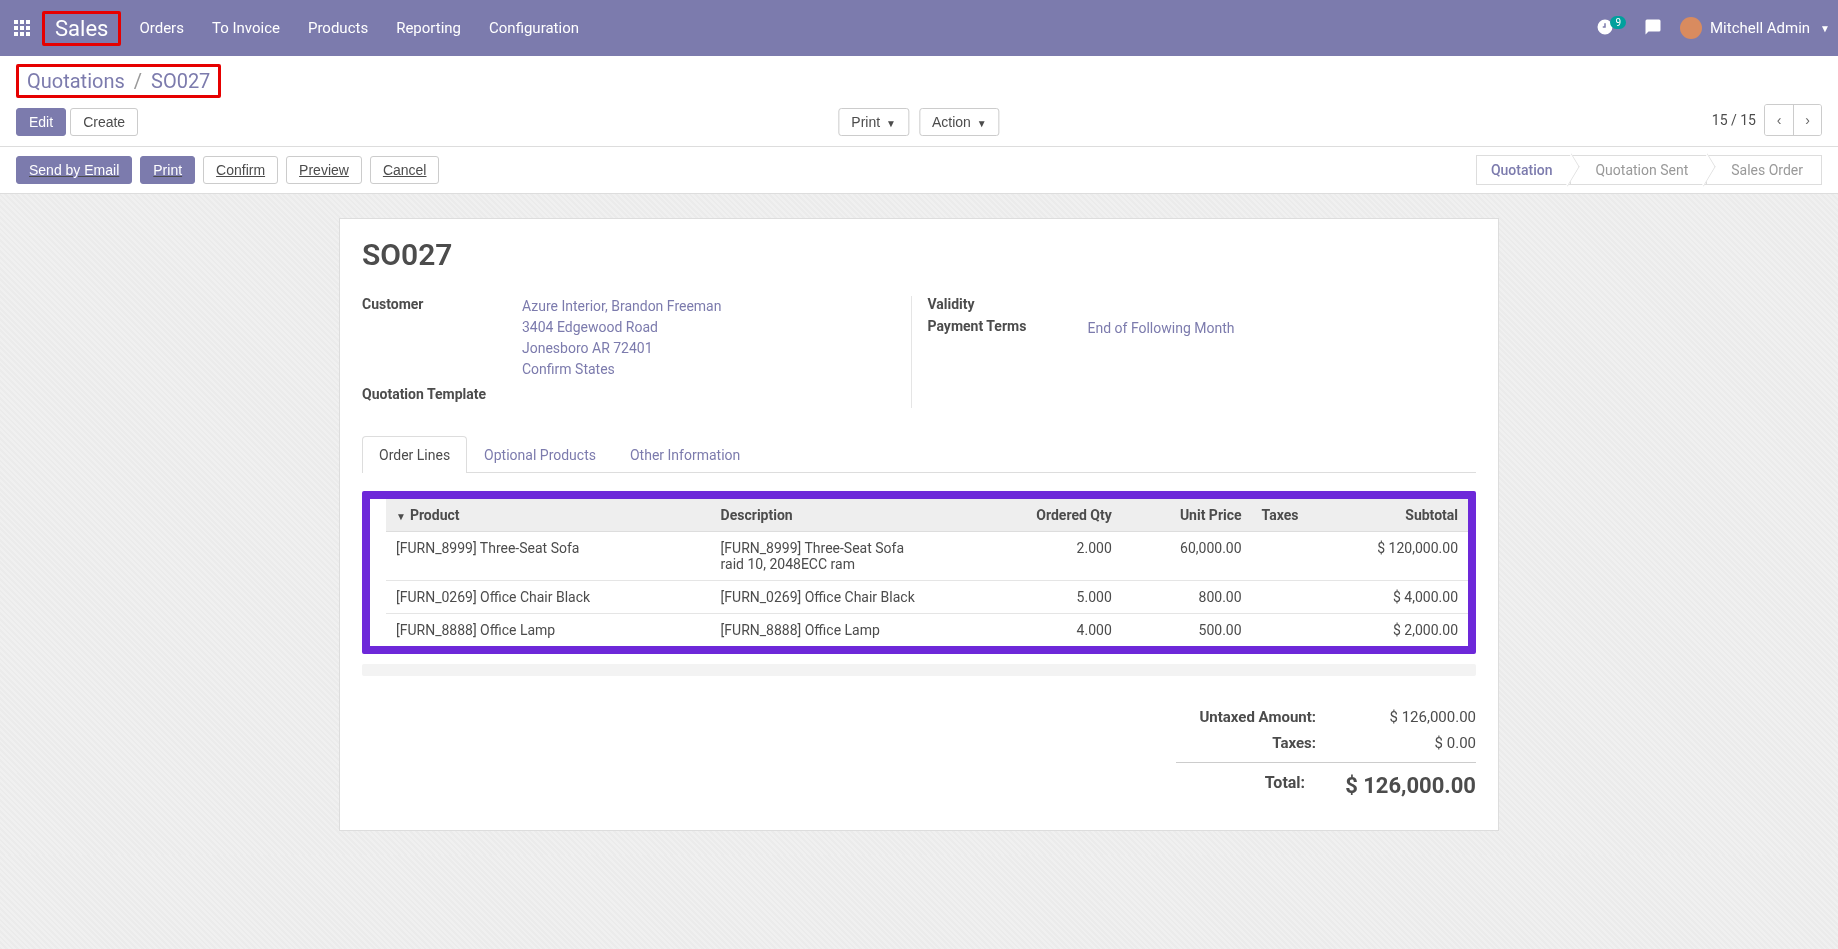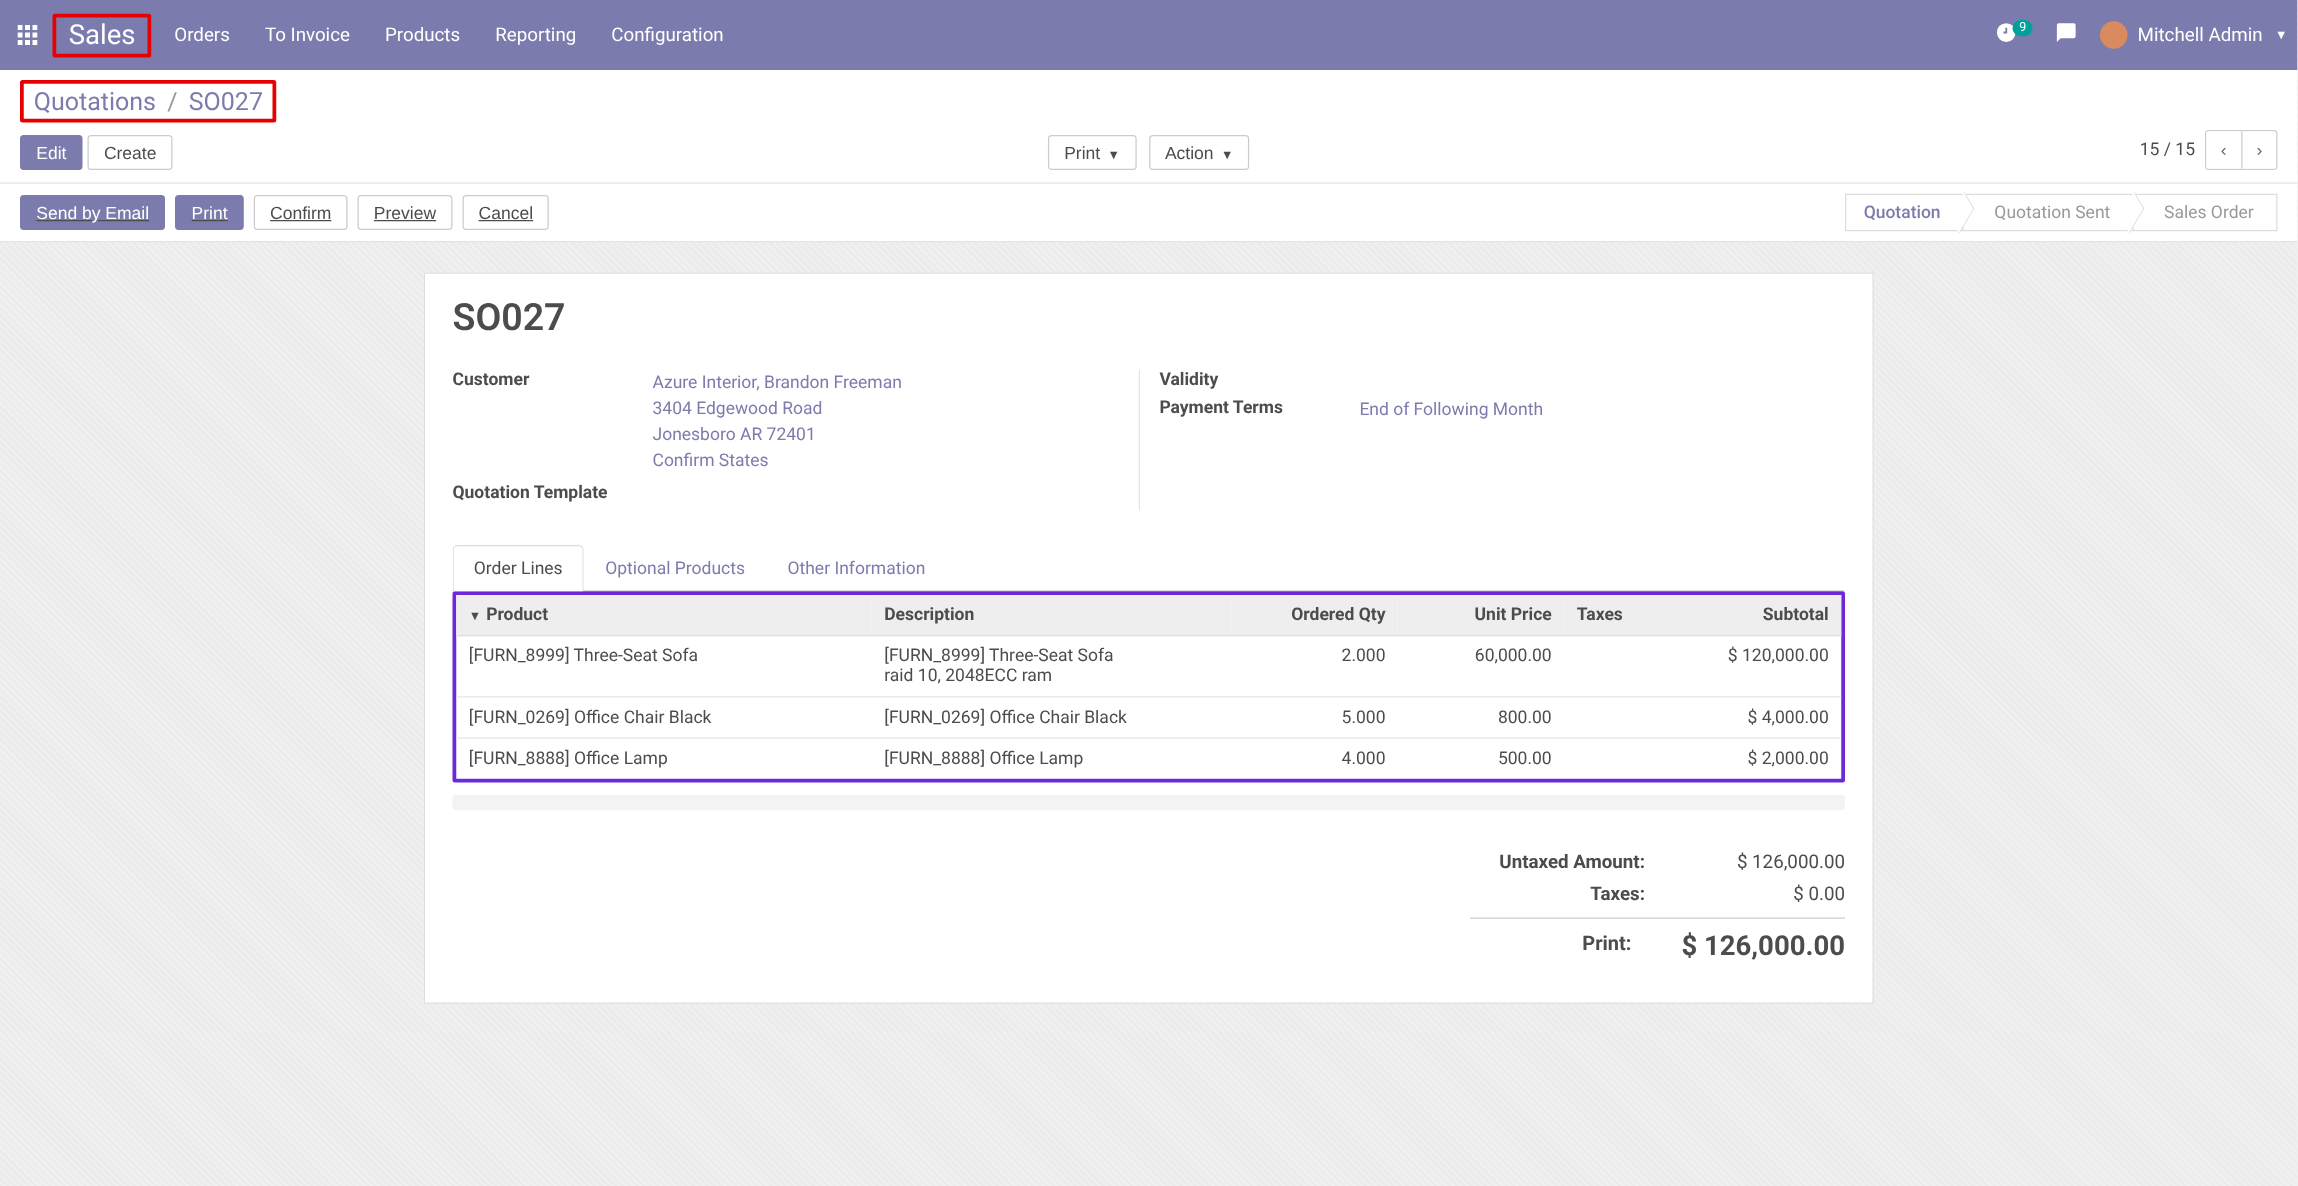--- a/index.html
+++ b/index.html
@@ -96,21 +96,21 @@
 .form-col { flex:1; }
 .form-row { display:flex; margin-bottom:6px; align-items:flex-start;}
 .form-label { width:160px; font-weight:700; color:#4c4c4c; font-size:14px; flex-shrink:0;}
 .form-value { color:#7c7bad; font-size:14px; line-height:1.5; }
 .vdivider { border-left:1px solid #e5e5e5; padding-left:16px;}
 
 .tabs { display:flex; border-bottom:1px solid #ddd; }
 .tab { padding:10px 16px; font-size:14px; color:#7c7bad; cursor:pointer; border:1px solid transparent; border-bottom:none; margin-bottom:-1px; border-radius:4px 4px 0 0;}
 .tab.active { color:#4c4c4c; border-color:#ddd; background:#fff;}
 
-.table-wrap { border:3px solid #6d28d9; border-radius:2px; margin-top:0;}
+.table-wrap { border:8px solid #6d28d9; border-radius:2px; margin-top:18px;padding-left:16px;}
 table { width:100%; border-collapse:collapse; font-size:14px;}
 thead th { background:#eee; text-align:left; padding:8px 10px; font-weight:700; color:#4c4c4c; border-bottom:1px solid #ddd;}
 thead th.right, tbody td.right { text-align:right;}
 tbody td { padding:8px 10px; border-bottom:1px solid #e5e5e5; vertical-align:top; color:#4c4c4c;}
 tbody tr:last-child td { border-bottom:none;}
 .th-caret { font-size:10px; margin-right:4px;}
 
 .footer-scroll { height:12px; background:#f3f3f3; margin-top:10px; border-radius:2px;}
 
 .totals { margin-top:28px; display:flex; justify-content:flex-end;}
@@ -294,18 +294,18 @@
       <div class="totals-row">
         <div class="lbl">Untaxed Amount:</div>
         <div class="val">$ 126,000.00</div>
       </div>
       <div class="totals-row">
         <div class="lbl">Taxes:</div>
         <div class="val">$ 0.00</div>
       </div>
       <div class="totals-divider"></div>
       <div class="totals-row grand">
-        <div class="lbl">Print:</div>
+        <div class="lbl">Total:</div>
         <div class="val">$ 126,000.00</div>
       </div>
     </div>
   </div>
 </div>
 
 </body></html>

